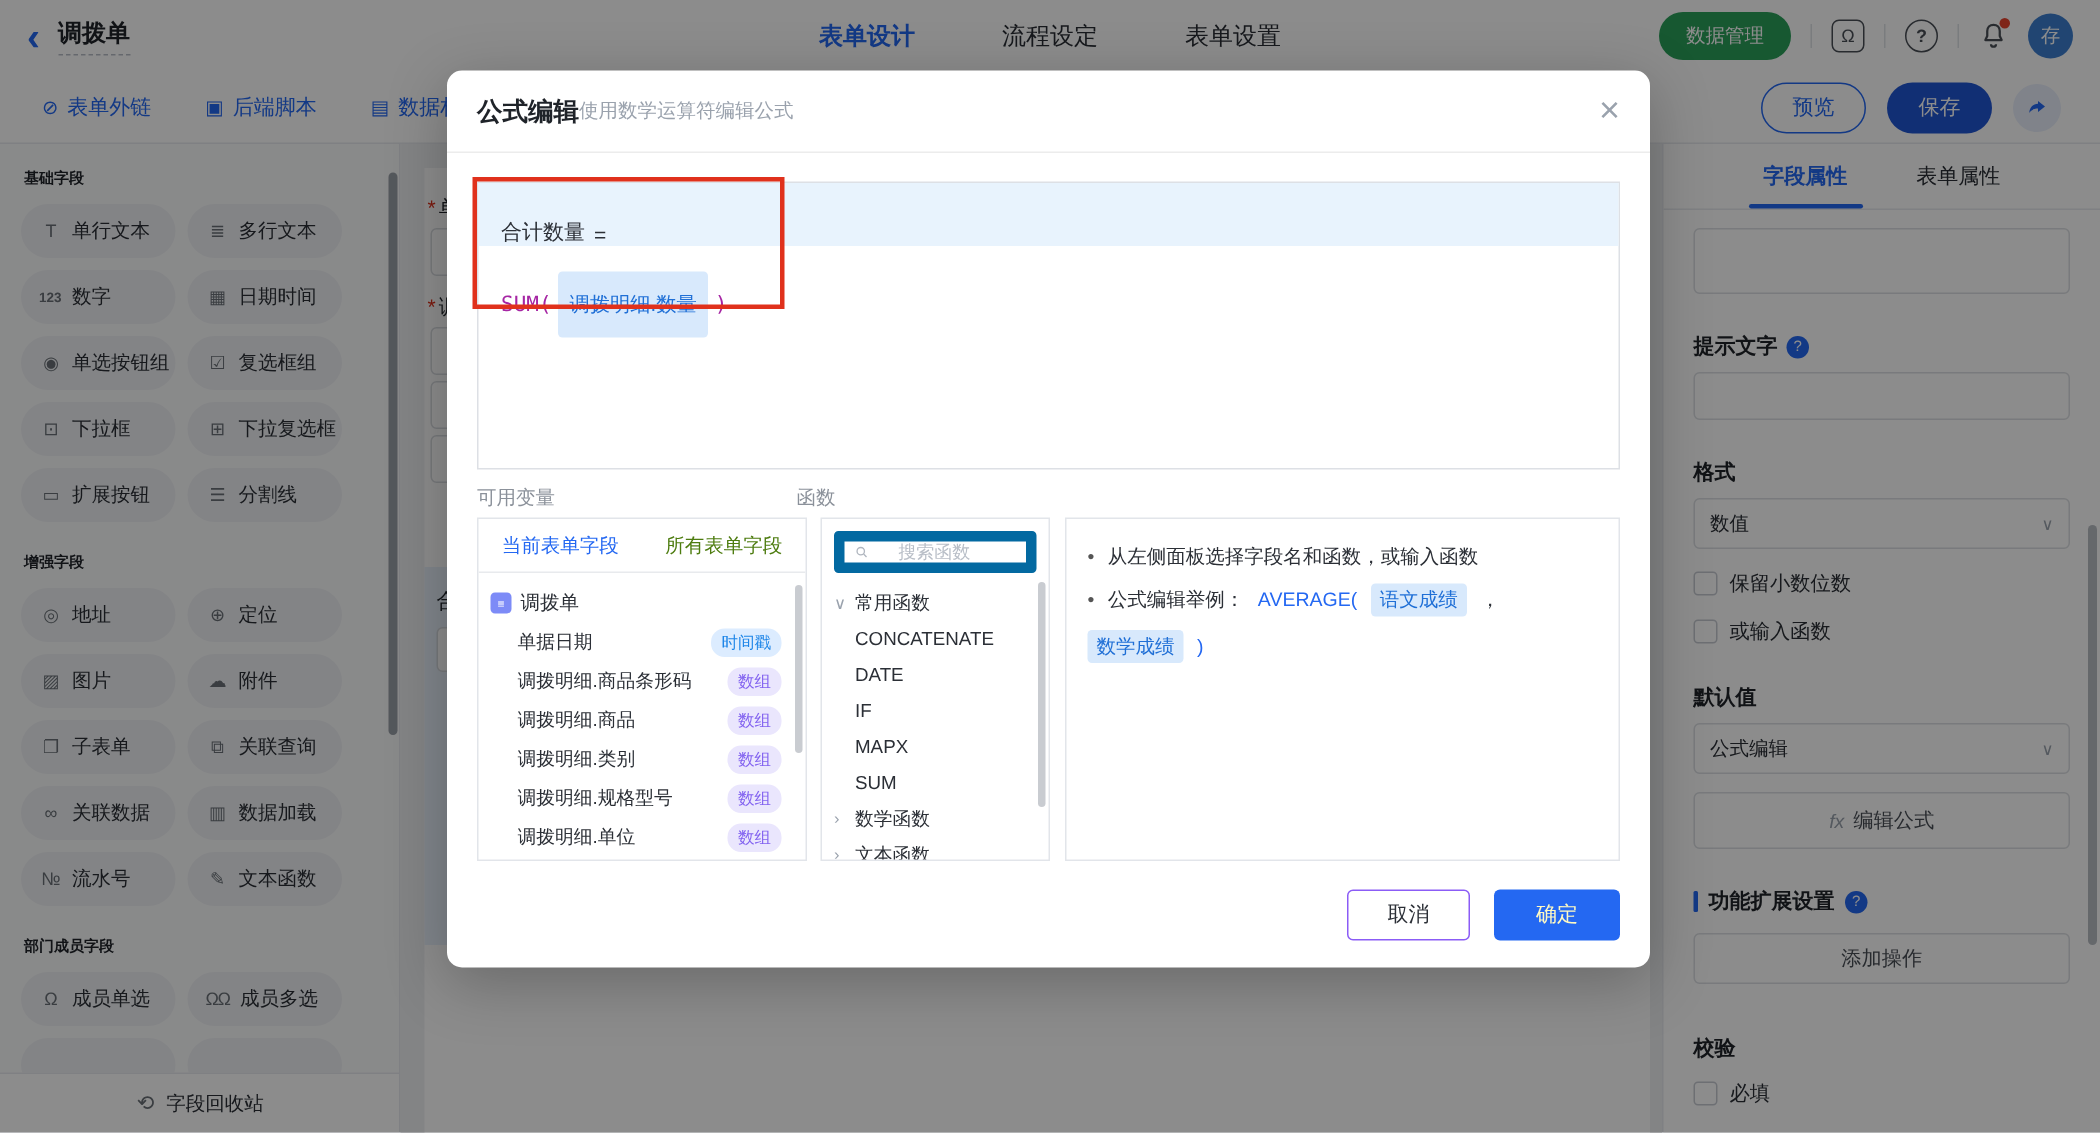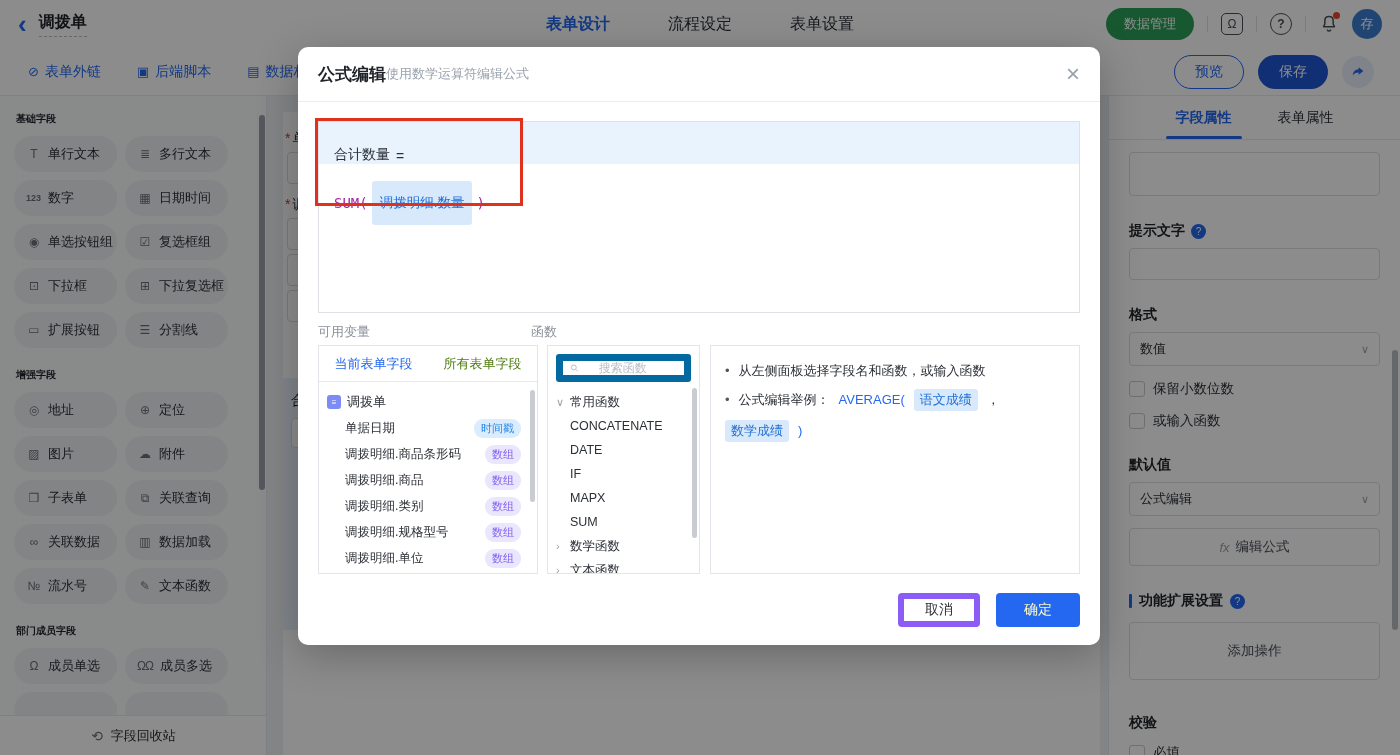--- a/index.html
+++ b/index.html
@@ -107,21 +107,21 @@
   .fgroup{display:flex;align-items:center;gap:5px;height:24px;padding-left:8px;cursor:pointer}
   .gchev{color:#9aa2ad;font-size:11px;width:9px;display:inline-block}
   .fnrow{height:24px;display:flex;align-items:center;padding-left:22px;cursor:pointer}
   .fscroll{position:absolute;right:2px;top:42px;width:5px;height:150px;background:#c9ccd1;border-radius:3px}
   .info{position:absolute;left:412px;top:298px;width:370px;height:229px;border:1px solid #e2e5ea;padding:15px 14px;font-size:13px;color:#2b2f36}
   .tiprow{display:flex;gap:9px;line-height:20px;margin-bottom:8px;align-items:baseline;flex-wrap:wrap}
   .bullet{color:#555}
   .blue{color:#2468f2}
   .chip2{background:#d8e9fc;color:#1f6fd6;padding:1px 6px;border-radius:3px}
   .m-footer{position:absolute;right:20px;bottom:18px;display:flex;gap:16px}
-  .btn-cancel{width:82px;height:34px;border:6px solid #8b5cf6;border-radius:4px;background:#fff;font-size:14px;color:#2b2f36;display:flex;align-items:center;justify-content:center;cursor:pointer}
+  .btn-cancel{width:82px;height:34px;border:1px solid #8b5cf6;border-radius:4px;background:#fff;font-size:14px;color:#2b2f36;display:flex;align-items:center;justify-content:center;cursor:pointer}
   .btn-ok{width:84px;height:34px;border-radius:4px;background:#2468f2;color:#fef9c3;font-size:14px;display:flex;align-items:center;justify-content:center;cursor:pointer;border:0}
 </style>
 </head>
 <body>
 
 <div>
 
   <div class="header">
     <span class="back">‹</span>
     <span class="htitle">调拨单</span>
@@ -331,21 +331,21 @@
         </div>
       <div class="rbtn">
           <span class="fxi">fx</span>
           <span>编辑公式</span>
         </div>
       <div class="rsec">
           <span class="rbar"></span>
           <span>功能扩展设置</span>
           <span class="qblue">?</span>
         </div>
-      <div class="rbtn" style="height:58px">
+      <div class="rbtn" style="height:34px">
           <span>添加操作</span>
         </div>
       <div class="rlabel" style="margin-top:34px">
           <span>校验</span>
         </div>
       <div class="rcheck" style="margin-top:12px">
           <span class="cb"></span>
           <span>必填</span>
         </div>
 

